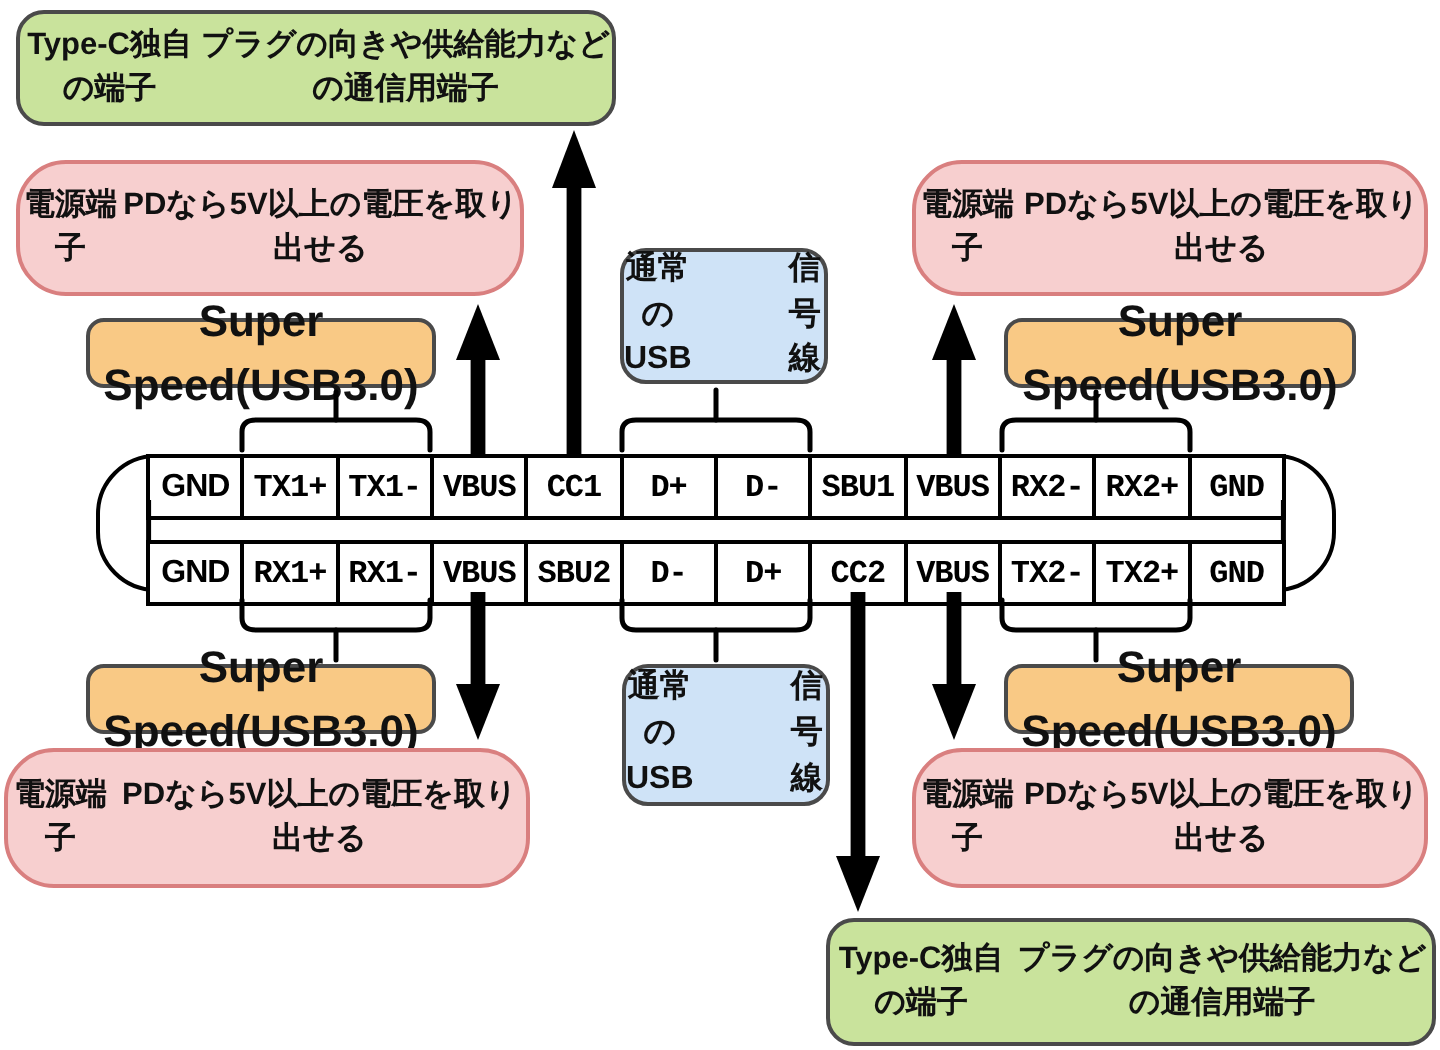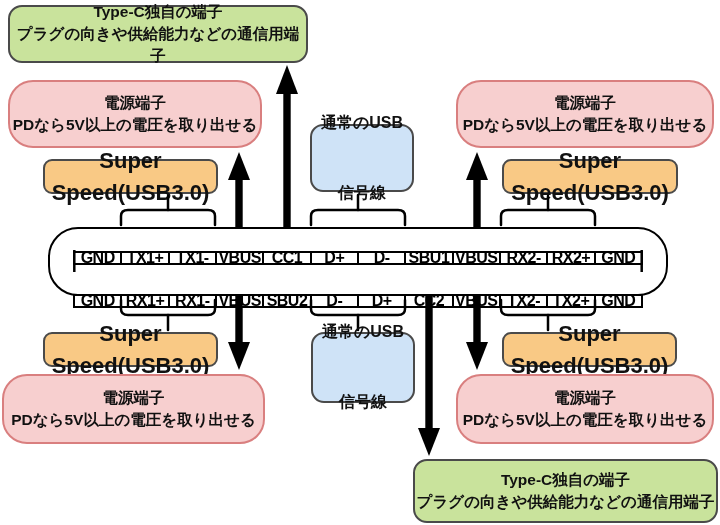--- a/index.html
+++ b/index.html
@@ -1,46 +1,46 @@
 <!DOCTYPE html>
 <html><head>
 <meta charset="utf-8">
 <style>
   html,body{margin:0;padding:0;background:#fff;}
   #stage{
     position:relative;width:720px;height:525px;background:#ffffff;
     font-family:"Liberation Sans","DejaVu Sans",sans-serif;overflow:hidden;
   }
   .box{
-    position:absolute;box-sizing:border-box;display:flex;flex-direction:column;
+    position:absolute;box-sizing:border-box;display:flex;
     align-items:center;justify-content:center;text-align:center;
     font-weight:bold;color:#111;line-height:1.42;
   }
   .box-green{background:#c9e39c;border:2.5px solid #4a4a4a;border-radius:14px;font-size:15.5px;}
   .box-pink{background:#f7cfcf;border:2.5px solid #d97f7f;border-radius:25px;font-size:15.5px;}
   .box-orange{background:#f9c985;border:2.5px solid #4a4a4a;border-radius:9px;font-size:22px;}
   .box-blue{background:#cfe3f7;border:2.5px solid #4a4a4a;border-radius:13px;font-size:16px;gap:47px;}
 
   
   #pill{
     position:absolute;left:48px;top:227px;width:620px;height:69px;
     box-sizing:border-box;border:2.5px solid #000;border-radius:30px;background:#fff;
   }
   .pin-row{
-    position:absolute;left:73px;width:570px;height:14px;box-sizing:border-box;
-    border:2.5px solid #000;display:flex;background:#fff;margin-top:24px;
+    position:absolute;left:73px;width:570px;height:33px;box-sizing:border-box;
+    border:2.5px solid #000;display:flex;background:#fff;
   }
   #row-top{top:227px;}
   #row-bottom{top:270px;}
   .pin{
     flex:1 1 0;display:flex;align-items:center;justify-content:center;
     font-weight:bold;font-size:16px;color:#000;letter-spacing:-0.5px;
     box-sizing:border-box;overflow:hidden;white-space:nowrap;
   }
-  .pin + .pin{border-left:2.5px solid #000;}
+  .pin + .pin{border-left:2.5px solid #000;font-family:Liberation Mono, monospace;}
   #overlay{position:absolute;left:0;top:0;pointer-events:none;}
 </style>
 </head>
 <body>
 
 <div id="stage">
 
   <div class="box box-green" style="left:8px;top:5px;width:300px;height:58px;">
     <span>Type-C独自の端子</span>
     <span>プラグの向きや供給能力などの通信用端子</span>

